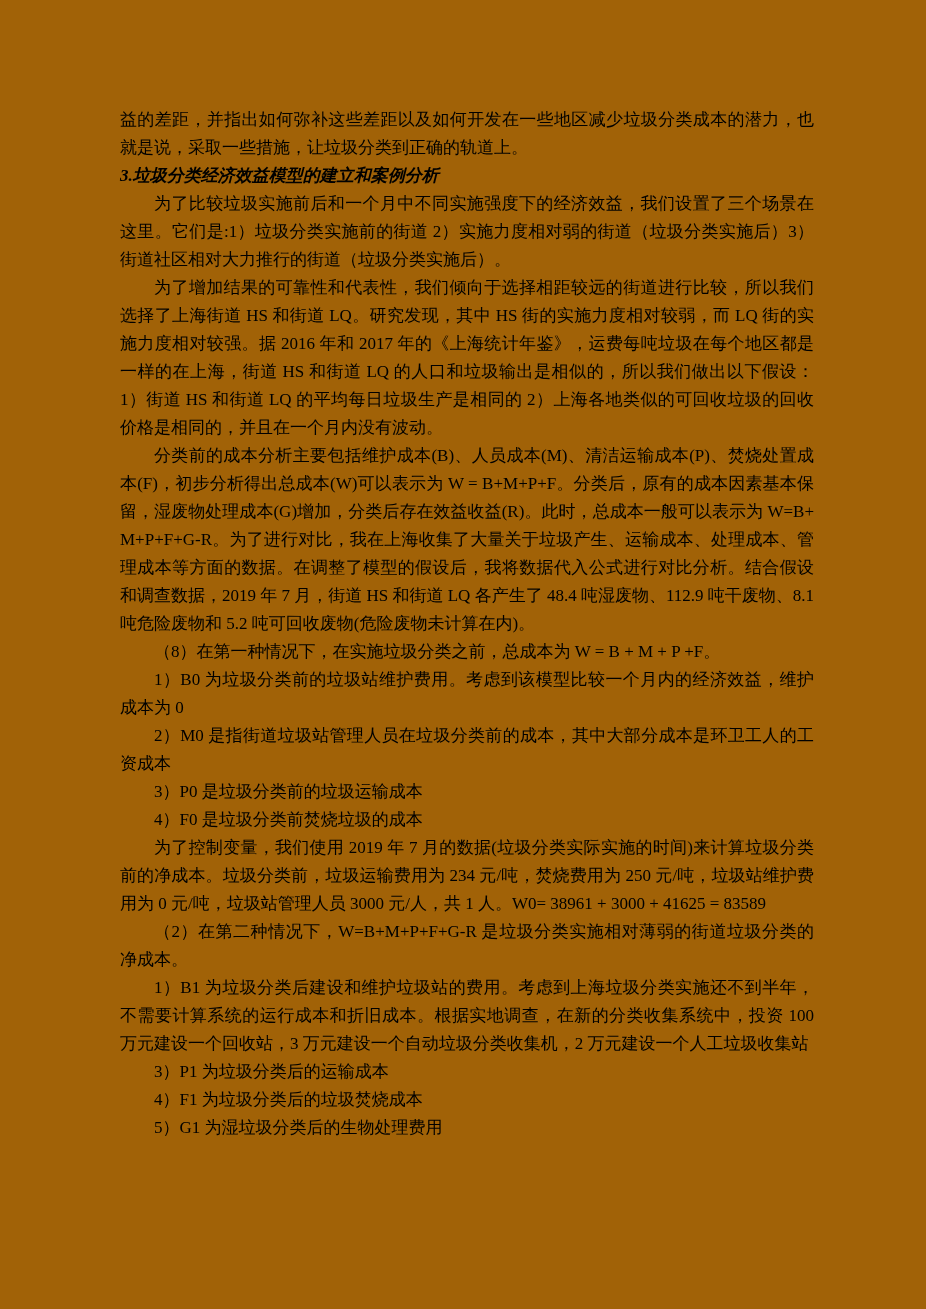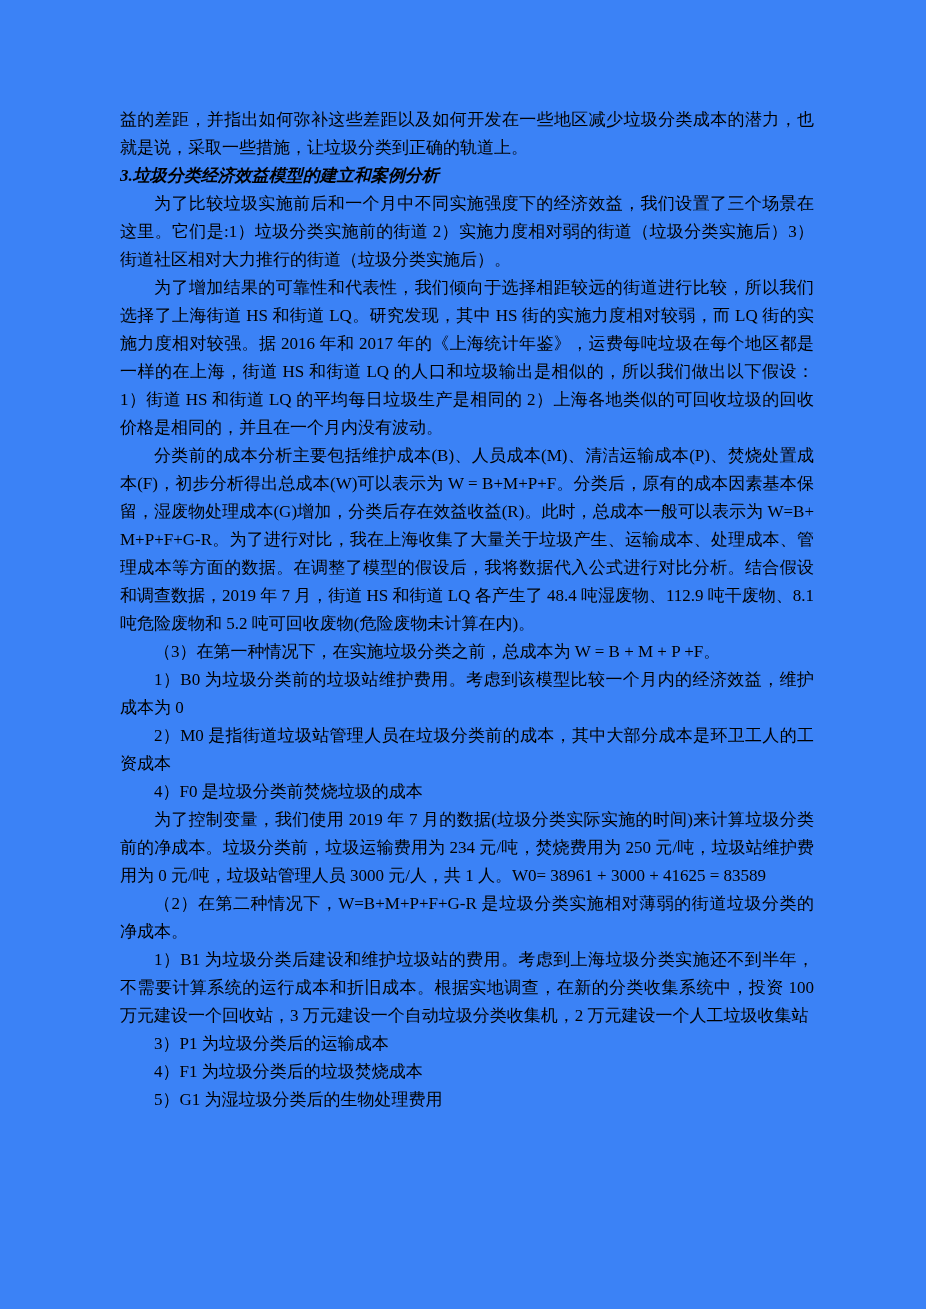--- a/index.html
+++ b/index.html
@@ -4,21 +4,21 @@
 <style>
   html, body {
     margin: 0;
     padding: 0;
     background: #ffffff;
   }
   .page {
     position: relative;
     width: 926px;
     height: 1309px;
-    background: #3b82f6;
+    background: #a16207;
     overflow: hidden;
     font-family: "Liberation Serif", "DejaVu Serif", serif;
     color: #000000;
   }
   .content {
     position: absolute;
     top: 106px;
     left: 120px;
     width: 694px;
   }
@@ -46,23 +46,24 @@
 </head>
 <body>
 
 <div class="page">
   <div class="content">
     <p class="noindent">益的差距，并指出如何弥补这些差距以及如何开发在一些地区减少垃圾分类成本的潜力，也就是说，采取一些措施，让垃圾分类到正确的轨道上。</p>
     <p class="heading">3.垃圾分类经济效益模型的建立和案例分析</p>
     <p class="indent">为了比较垃圾实施前后和一个月中不同实施强度下的经济效益，我们设置了三个场景在这里。它们是:1）垃圾分类实施前的街道 2）实施力度相对弱的街道（垃圾分类实施后）3）街道社区相对大力推行的街道（垃圾分类实施后）。</p>
     <p class="indent">为了增加结果的可靠性和代表性，我们倾向于选择相距较远的街道进行比较，所以我们选择了上海街道 HS 和街道 LQ。研究发现，其中 HS 街的实施力度相对较弱，而 LQ 街的实施力度相对较强。据 2016 年和 2017 年的《上海统计年鉴》，运费每吨垃圾在每个地区都是一样的在上海，街道 HS 和街道 LQ 的人口和垃圾输出是相似的，所以我们做出以下假设：1）街道 HS 和街道 LQ 的平均每日垃圾生产是相同的 2）上海各地类似的可回收垃圾的回收价格是相同的，并且在一个月内没有波动。</p>
     <p class="indent">分类前的成本分析主要包括维护成本(B)、人员成本(M)、清洁运输成本(P)、焚烧处置成本(F)，初步分析得出总成本(W)可以表示为 W = B+M+P+F。分类后，原有的成本因素基本保留，湿废物处理成本(G)增加，分类后存在效益收益(R)。此时，总成本一般可以表示为 W=B+M+P+F+G-R。为了进行对比，我在上海收集了大量关于垃圾产生、运输成本、处理成本、管理成本等方面的数据。在调整了模型的假设后，我将数据代入公式进行对比分析。结合假设和调查数据，2019 年 7 月，街道 HS 和街道 LQ 各产生了 48.4 吨湿废物、112.9 吨干废物、8.1 吨危险废物和 5.2 吨可回收废物(危险废物未计算在内)。</p>
-    <p class="indent">（3）在第一种情况下，在实施垃圾分类之前，总成本为 W = B + M + P +F。</p>
+    <p class="indent">（8）在第一种情况下，在实施垃圾分类之前，总成本为 W = B + M + P +F。</p>
     <p class="indent">1）B0 为垃圾分类前的垃圾站维护费用。考虑到该模型比较一个月内的经济效益，维护成本为 0</p>
     <p class="indent">2）M0 是指街道垃圾站管理人员在垃圾分类前的成本，其中大部分成本是环卫工人的工资成本</p>
+    <p class="indent">3）P0 是垃圾分类前的垃圾运输成本</p>
     <p class="indent">4）F0 是垃圾分类前焚烧垃圾的成本</p>
     <p class="indent">为了控制变量，我们使用 2019 年 7 月的数据(垃圾分类实际实施的时间)来计算垃圾分类前的净成本。垃圾分类前，垃圾运输费用为 234 元/吨，焚烧费用为 250 元/吨，垃圾站维护费用为 0 元/吨，垃圾站管理人员 3000 元/人，共 1 人。W0= 38961 + 3000 + 41625 = 83589</p>
     <p class="indent">（2）在第二种情况下，W=B+M+P+F+G-R 是垃圾分类实施相对薄弱的街道垃圾分类的净成本。</p>
     <p class="indent">1）B1 为垃圾分类后建设和维护垃圾站的费用。考虑到上海垃圾分类实施还不到半年，不需要计算系统的运行成本和折旧成本。根据实地调查，在新的分类收集系统中，投资 100 万元建设一个回收站，3 万元建设一个自动垃圾分类收集机，2 万元建设一个人工垃圾收集站</p>
     <p class="indent">3）P1 为垃圾分类后的运输成本</p>
     <p class="indent">4）F1 为垃圾分类后的垃圾焚烧成本</p>
     <p class="indent">5）G1 为湿垃圾分类后的生物处理费用</p>
   </div>
 </div>
 

